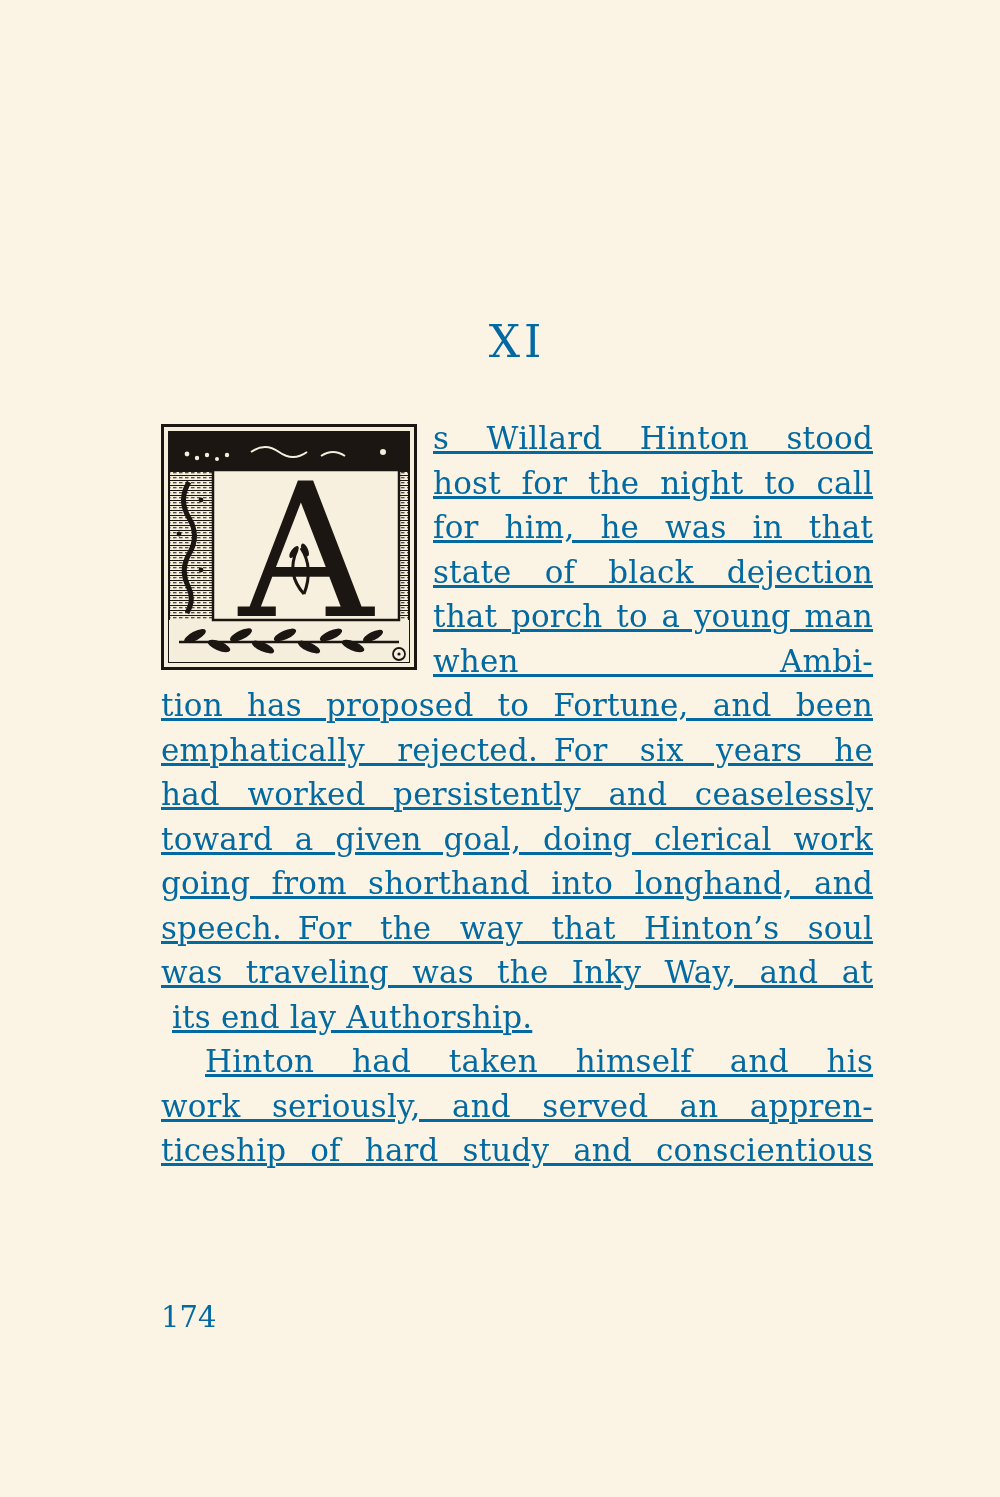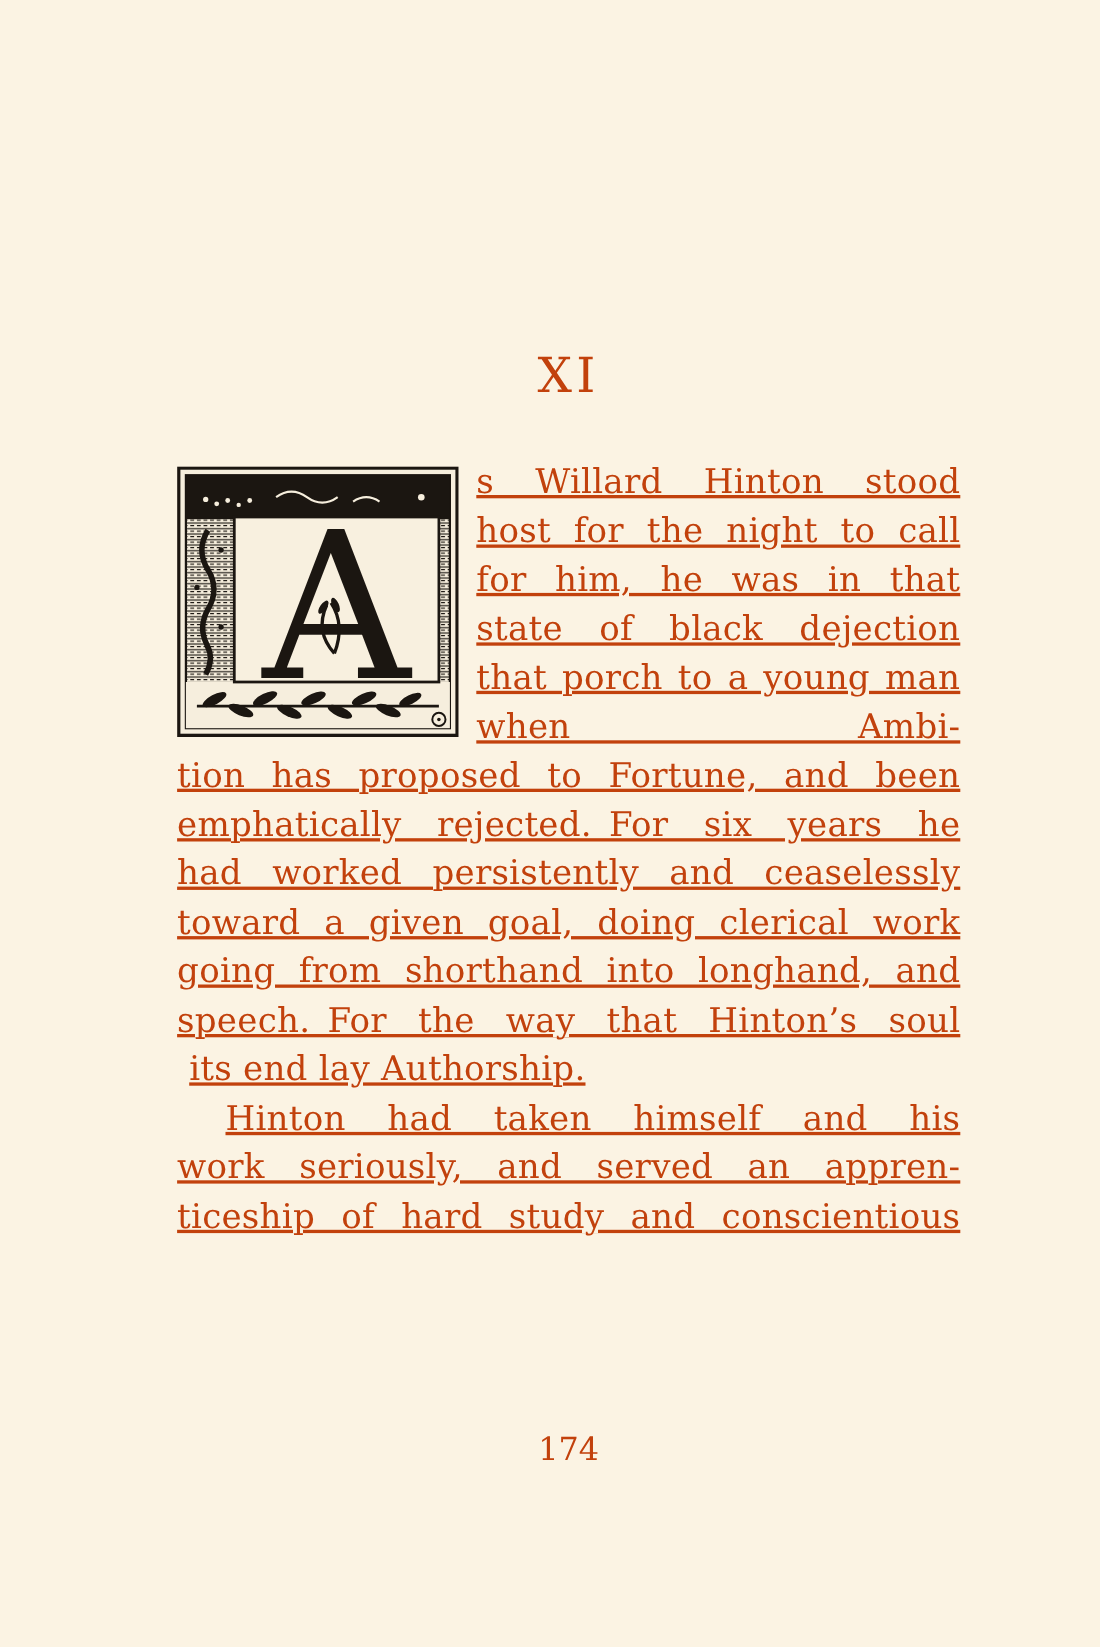--- a/index.html
+++ b/index.html
@@ -3,21 +3,21 @@
 <meta charset="utf-8">
 <style>
   html, body { margin: 0; padding: 0; background: #e8e2d4; }
   .page {
     position: relative;
     width: 1000px;
     height: 1497px;
     margin: 0 auto;
     background: #fbf3e3;
     font-family: "DejaVu Serif", serif;
-    color: #c2410c;
+    color: #0369a1;
     overflow: hidden;
   }
   .chapter-heading {
     position: absolute;
     top: 318px;
     left: 161px;
     width: 712px;
     text-align: center;
     font-size: 44px;
     letter-spacing: 4px;
@@ -50,21 +50,20 @@
     margin-left: 11px;
   }
   .line.indent {
     text-indent: 44px;
   }
   .page-number {
     position: absolute;
     top: 1297px;
     left: 161px;
     width: 712px;
-    text-align: center;
     font-size: 29px;
     line-height: 40px;
   }
 </style>
 </head>
 <body>
 
 <div class="page">
 
   <div class="chapter-heading">XI</div>
@@ -135,20 +134,21 @@
     <div class="line">for him, he was in that</div>
     <div class="line">state of black dejection</div>
 
     <div class="line">that porch to a young man when Ambi-</div>
     <div class="line">tion has proposed to Fortune, and been</div>
     <div class="line">emphatically rejected. For six years he</div>
     <div class="line">had worked persistently and ceaselessly</div>
     <div class="line">toward a given goal, doing clerical work</div>
     <div class="line">going from shorthand into longhand, and</div>
     <div class="line">speech. For the way that Hinton’s soul</div>
+    <div class="line">was traveling was the Inky Way, and at</div>
     <div class="line short">its end lay Authorship.</div>
 
     <div class="line indent">Hinton had taken himself and his</div>
     <div class="line">work seriously, and served an appren-</div>
     <div class="line">ticeship of hard study and conscientious</div>
 
   </div>
 
   <div class="page-number">174</div>
 

